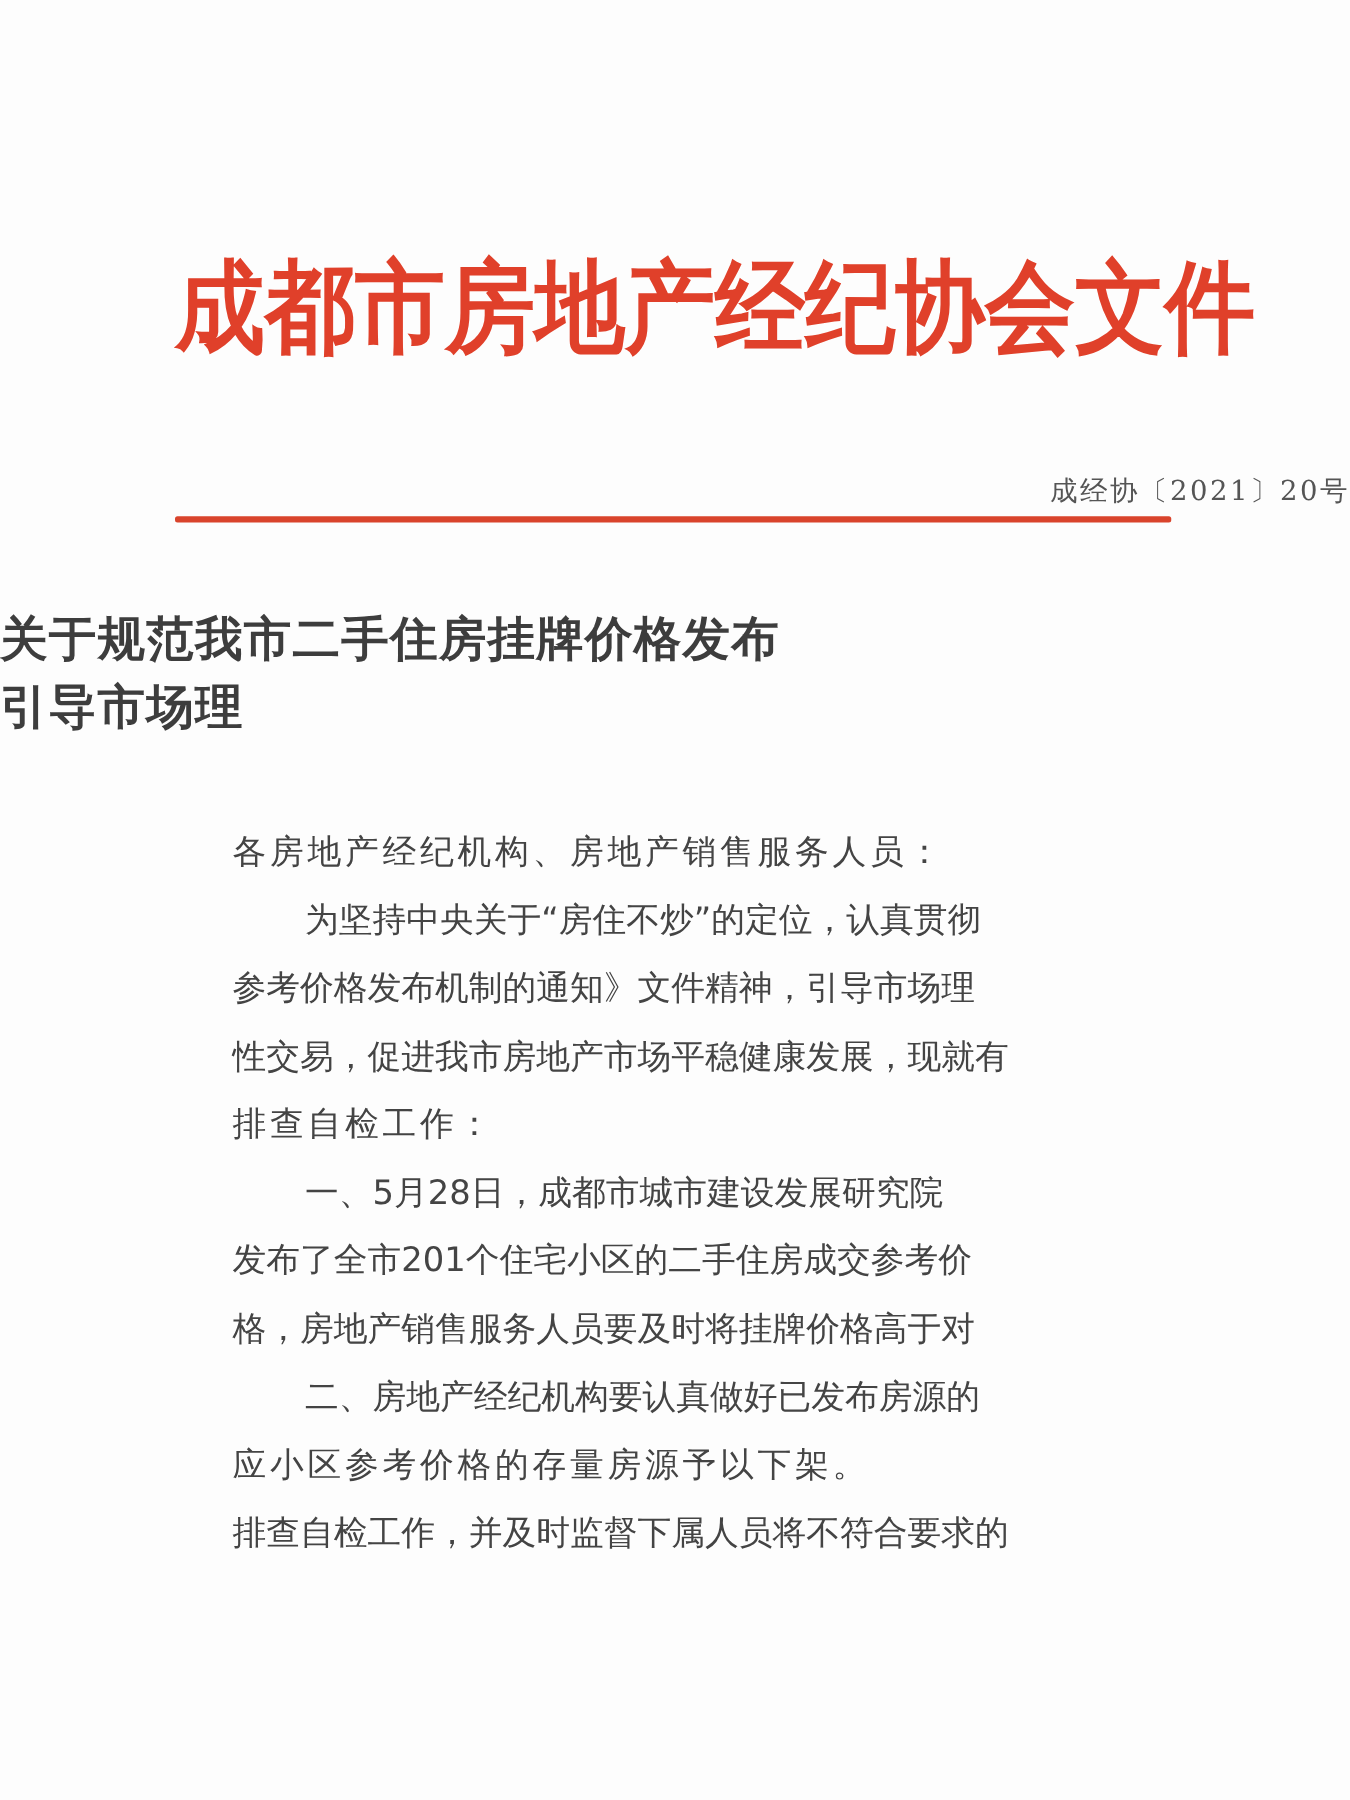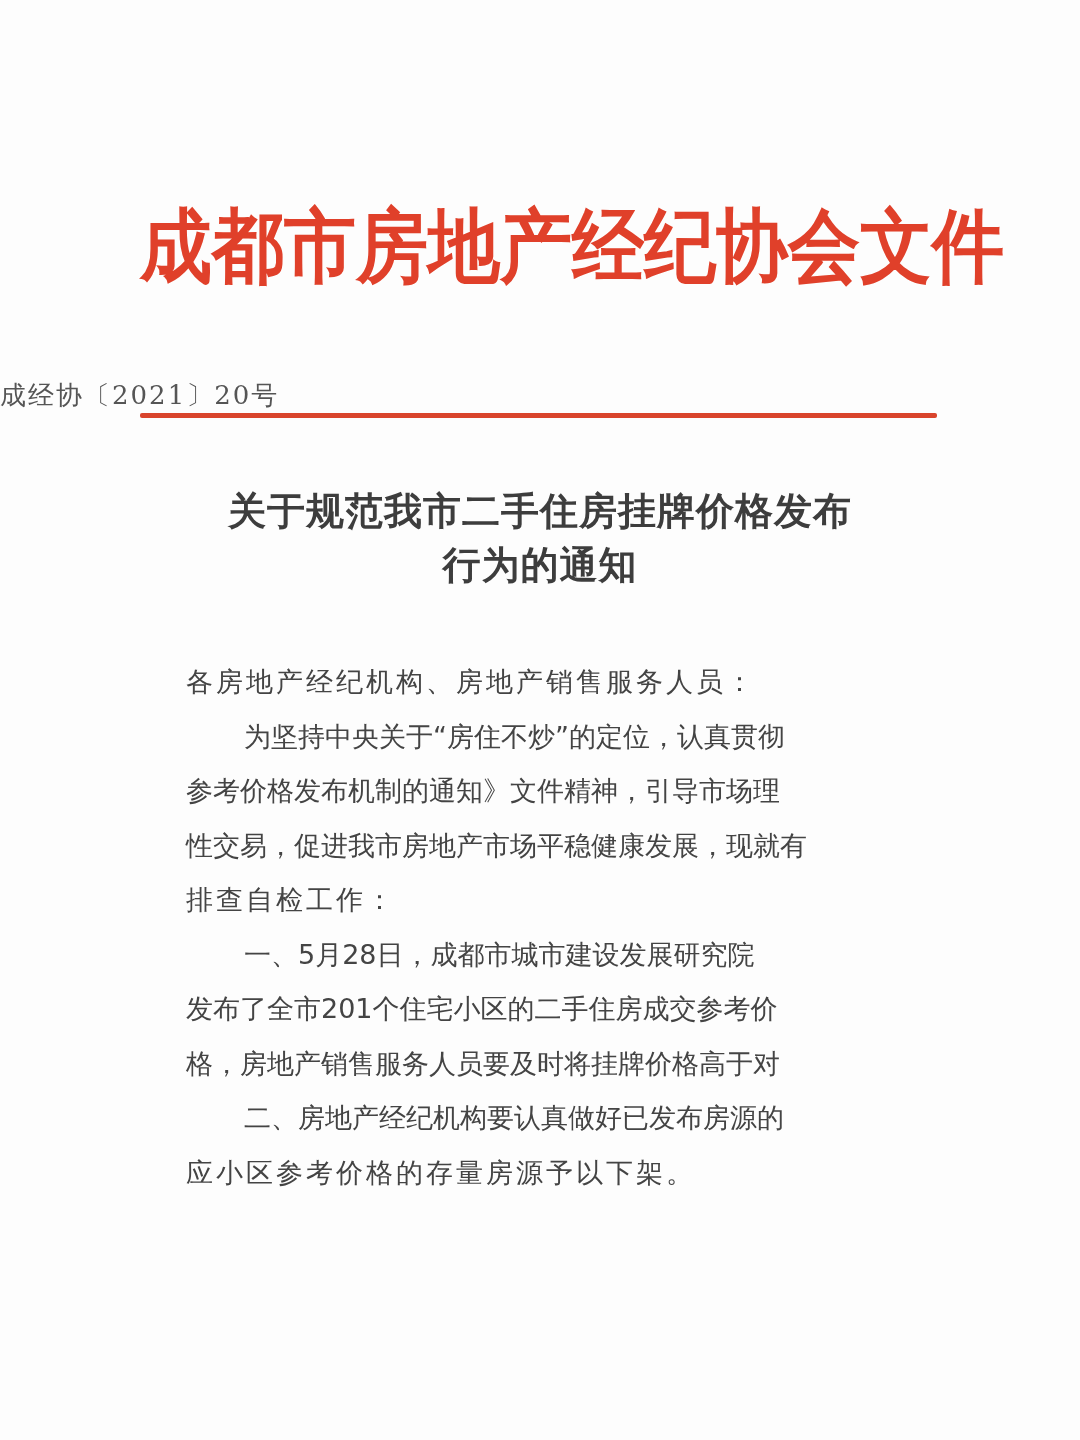--- a/index.html
+++ b/index.html
@@ -14,29 +14,29 @@
     .masthead {
       position: absolute; left: 140px; top: 192px; width: 800px; height: 110px;
       display: flex; justify-content: space-between; align-items: center;
       font-family: "DejaVu Serif", "Liberation Serif", serif;
       font-size: 72px; font-weight: bold; color: #e0402a;
       letter-spacing: 0;
       transform: scaleY(1.12);
     }
     .masthead span { display: inline-block; }
     .docno {
-      position: absolute; left: 0; width: 1080px; top: 378px; text-align: left;
-      font-size: 26px; color: #555; letter-spacing: 2px;
+      position: absolute; left: 0; width: 1080px; top: 378px; text-align: right;
+      font-size: 22px; color: #555; letter-spacing: 2px;
     }
     .red-rule {
       position: absolute; left: 140px; top: 413px; width: 797px; height: 5px;
       background: #d9442c; border-radius: 2px;
     }
     .doc-title {
-      position: absolute; left: 0; width: 1080px; top: 484px; text-align: center;
+      position: absolute; left: 0; width: 1080px; top: 484px; 
       font-size: 38px; font-weight: bold; color: #3d3d3d; line-height: 54px;
       letter-spacing: 1px;
     }
     .body-text {
       position: absolute; left: 186px; top: 655px; width: 745px;
       font-size: 27px; line-height: 54.5px; color: #444;
       font-family: "DejaVu Sans", "Liberation Sans", sans-serif;
       text-align: center;
     }
     .line { display: flex; justify-content: space-between; white-space: nowrap; height: 54.5px; align-items: center; }
@@ -62,29 +62,30 @@
     <span>文</span>
     <span>件</span>
   </div>
 
   <div class="docno">成经协〔2021〕20号</div>
 
   <div class="red-rule"></div>
 
   <div class="doc-title">
     <div>关于规范我市二手住房挂牌价格发布</div>
-    <div>行为的通知</div>
+    <div>引导市场理</div>
   </div>
 
   <div class="body-text">
     <div class="line left">各房地产经纪机构、房地产销售服务人员：</div>
     <div class="line indent">为坚持中央关于“房住不炒”的定位，认真贯彻</div>
     <div class="line">参考价格发布机制的通知》文件精神，引导市场理</div>
     <div class="line">性交易，促进我市房地产市场平稳健康发展，现就有</div>
     <div class="line left">排查自检工作：</div>
     <div class="line indent">一、5月28日，成都市城市建设发展研究院</div>
     <div class="line">发布了全市201个住宅小区的二手住房成交参考价</div>
     <div class="line">格，房地产销售服务人员要及时将挂牌价格高于对</div>
     <div class="line indent">二、房地产经纪机构要认真做好已发布房源的</div>
     <div class="line left">应小区参考价格的存量房源予以下架。</div>
+    <div class="line">排查自检工作，并及时监督下属人员将不符合要求的</div>
   </div>
 
 </div>
 
 </body></html>

